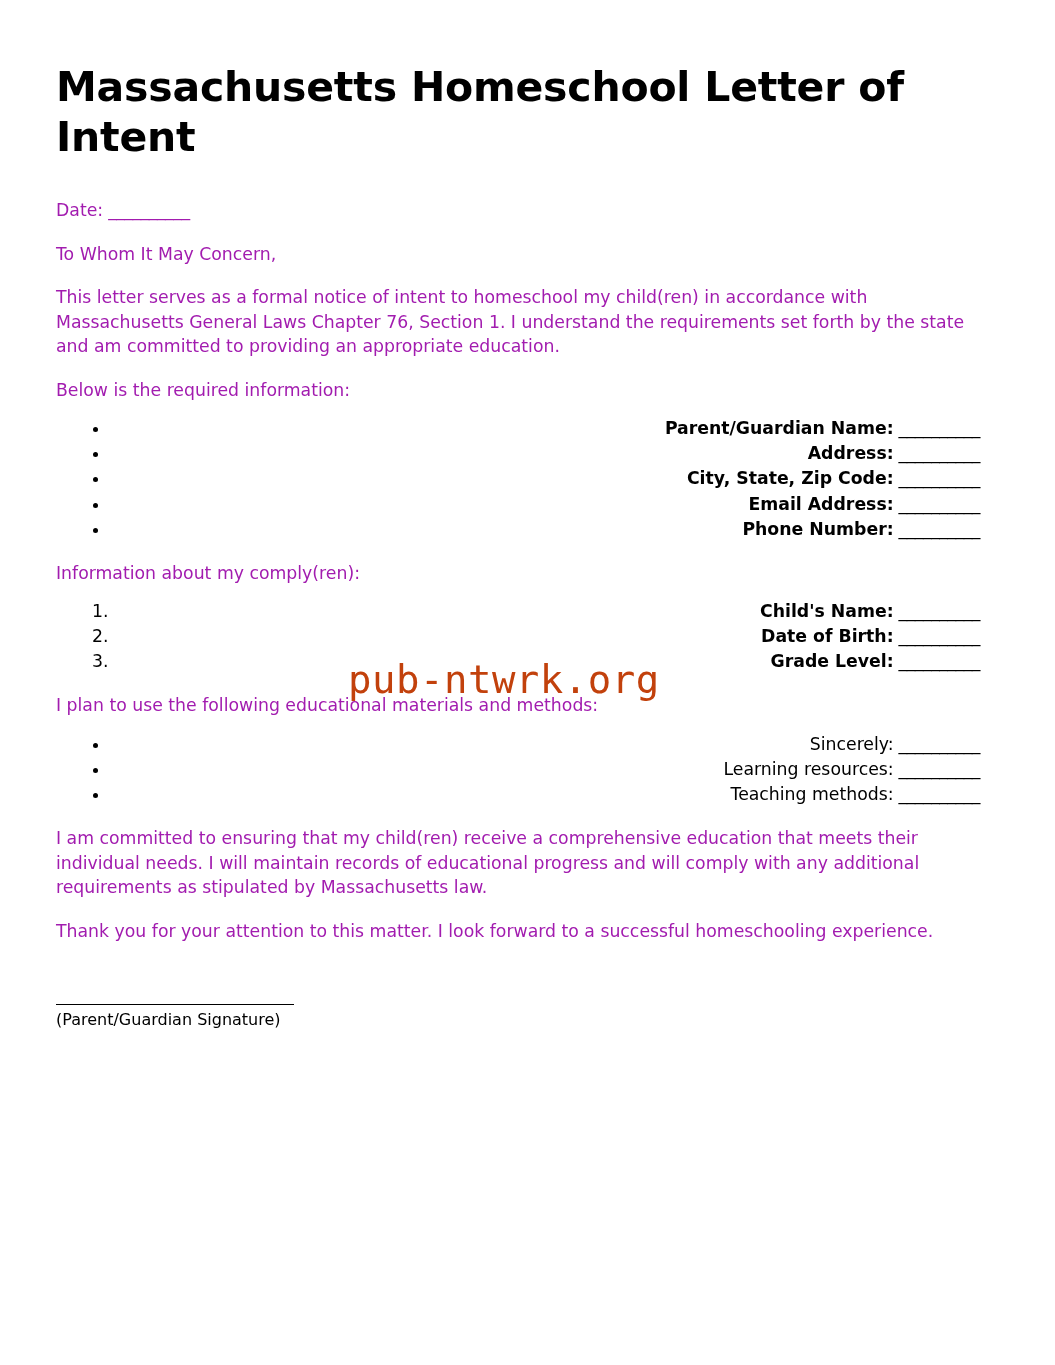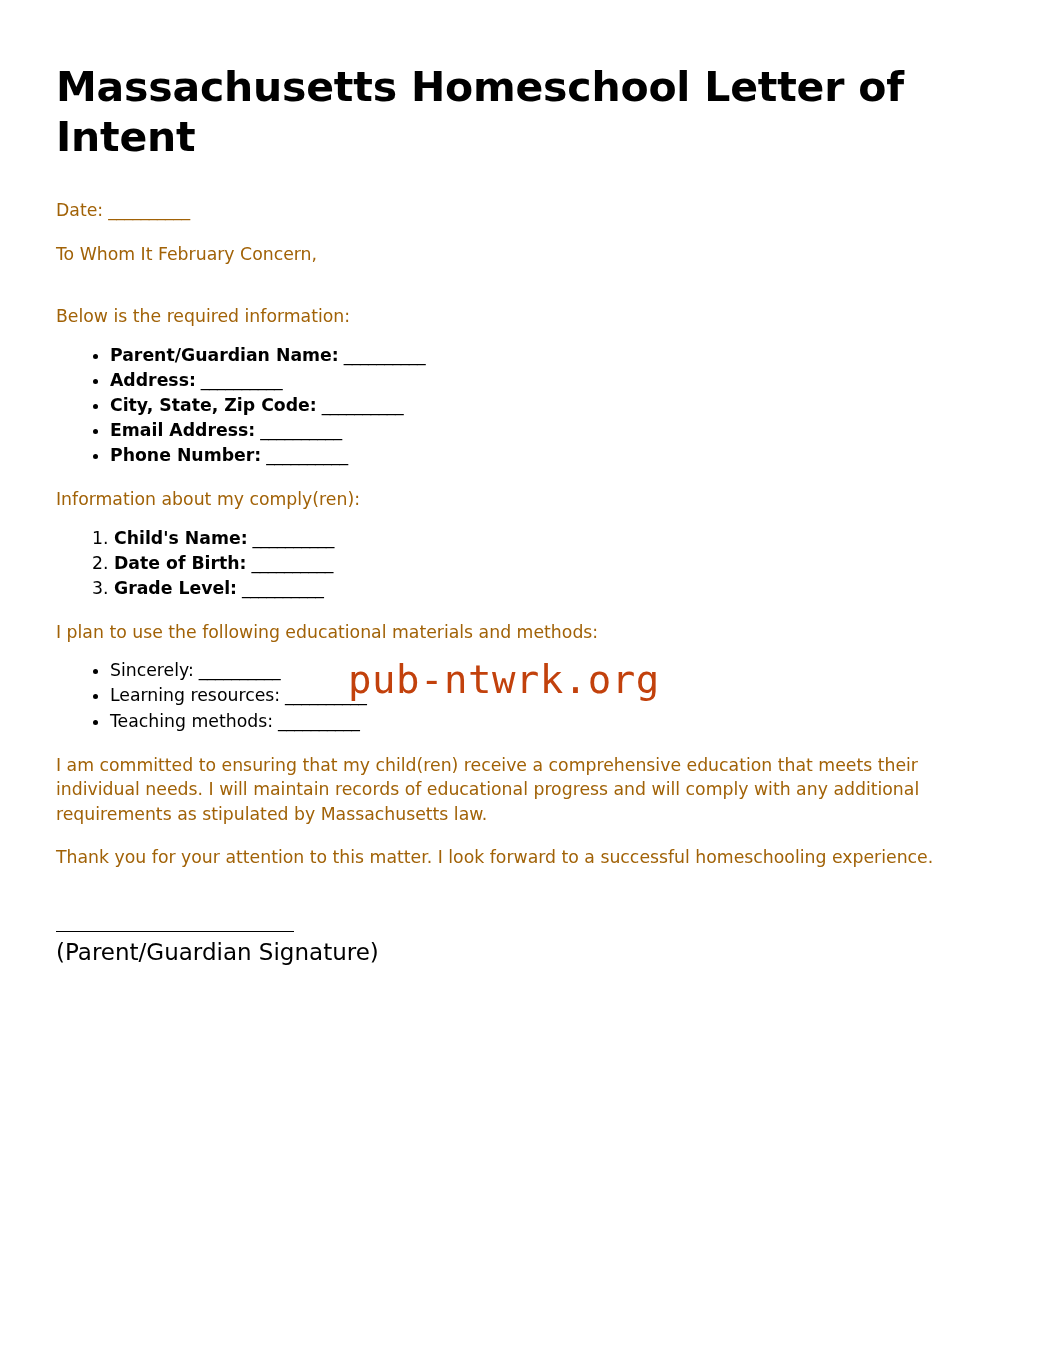--- a/index.html
+++ b/index.html
@@ -39,62 +39,63 @@
     letter-spacing: -0.2px;
     margin: 0 0 0 0;
     color: #000;
     max-width: 880px;
   }
 
   .para {
     font-size: 17.3px;
     line-height: 1.42;
     margin: 0;
-    color: #a16207;
+    color: #a21caf;
     max-width: 924px;
   }
 
   .gap-after-title { height: 36px; }
   .gap { height: 19px; }
   .gap-sm { height: 16px; }
   .gap-list { height: 14px; }
 
   ul.bullets, ol.numbers {
     margin: 0;
     padding-left: 54px;
     font-size: 17.3px;
     line-height: 1.45;
   }
   ul.bullets { list-style: disc; }
   ol.numbers { list-style: decimal; padding-left: 58px; }
 
   ul.bullets li, ol.numbers li {
     margin: 0;
     padding: 0;
+    text-align: right;
   }
 
   .lbl-bold { font-weight: bold; }
   .lbl-norm { font-weight: normal; }
 
   .blank {
     font-weight: normal;
     letter-spacing: -0.5px;
     white-space: pre;
   }
 
   .sig-rule {
     display: block;
     width: 238px;
     border-bottom: 1.6px solid #000;
     height: 0;
     margin: 0 0 4px 0;
   }
 
   .sig-caption {
-    font-size: 23px;
+    font-size: 16px;
     line-height: 1.42;
     margin: 0;
   }
 
   .watermark {
     position: absolute;
     left: 348px;
     top: 660px;
     font-family: "DejaVu Sans Mono", "Liberation Mono", monospace;
     font-size: 39px;
@@ -114,24 +115,25 @@
   <div class="content">
 
     <h1 class="doc-title">Massachusetts Homeschool Letter of Intent</h1>
 
     <div class="gap-after-title"></div>
 
     <p class="para"><span>Date:</span><span class="blank"> __________</span></p>
 
     <div class="gap"></div>
 
-    <p class="para">To Whom It February Concern,</p>
+    <p class="para">To Whom It May Concern,</p>
 
     <div class="gap"></div>
 
+    <p class="para">This letter serves as a formal notice of intent to homeschool my child(ren) in accordance with Massachusetts General Laws Chapter 76, Section 1. I understand the requirements set forth by the state and am committed to providing an appropriate education.</p>
 
     <div class="gap"></div>
 
     <p class="para">Below is the required information:</p>
 
     <div class="gap-list"></div>
 
     <ul class="bullets">
       <li><span class="lbl-bold">Parent/Guardian Name:</span><span class="blank lbl-bold"> __________</span></li>
       <li><span class="lbl-bold">Address:</span><span class="blank lbl-bold"> __________</span></li>

